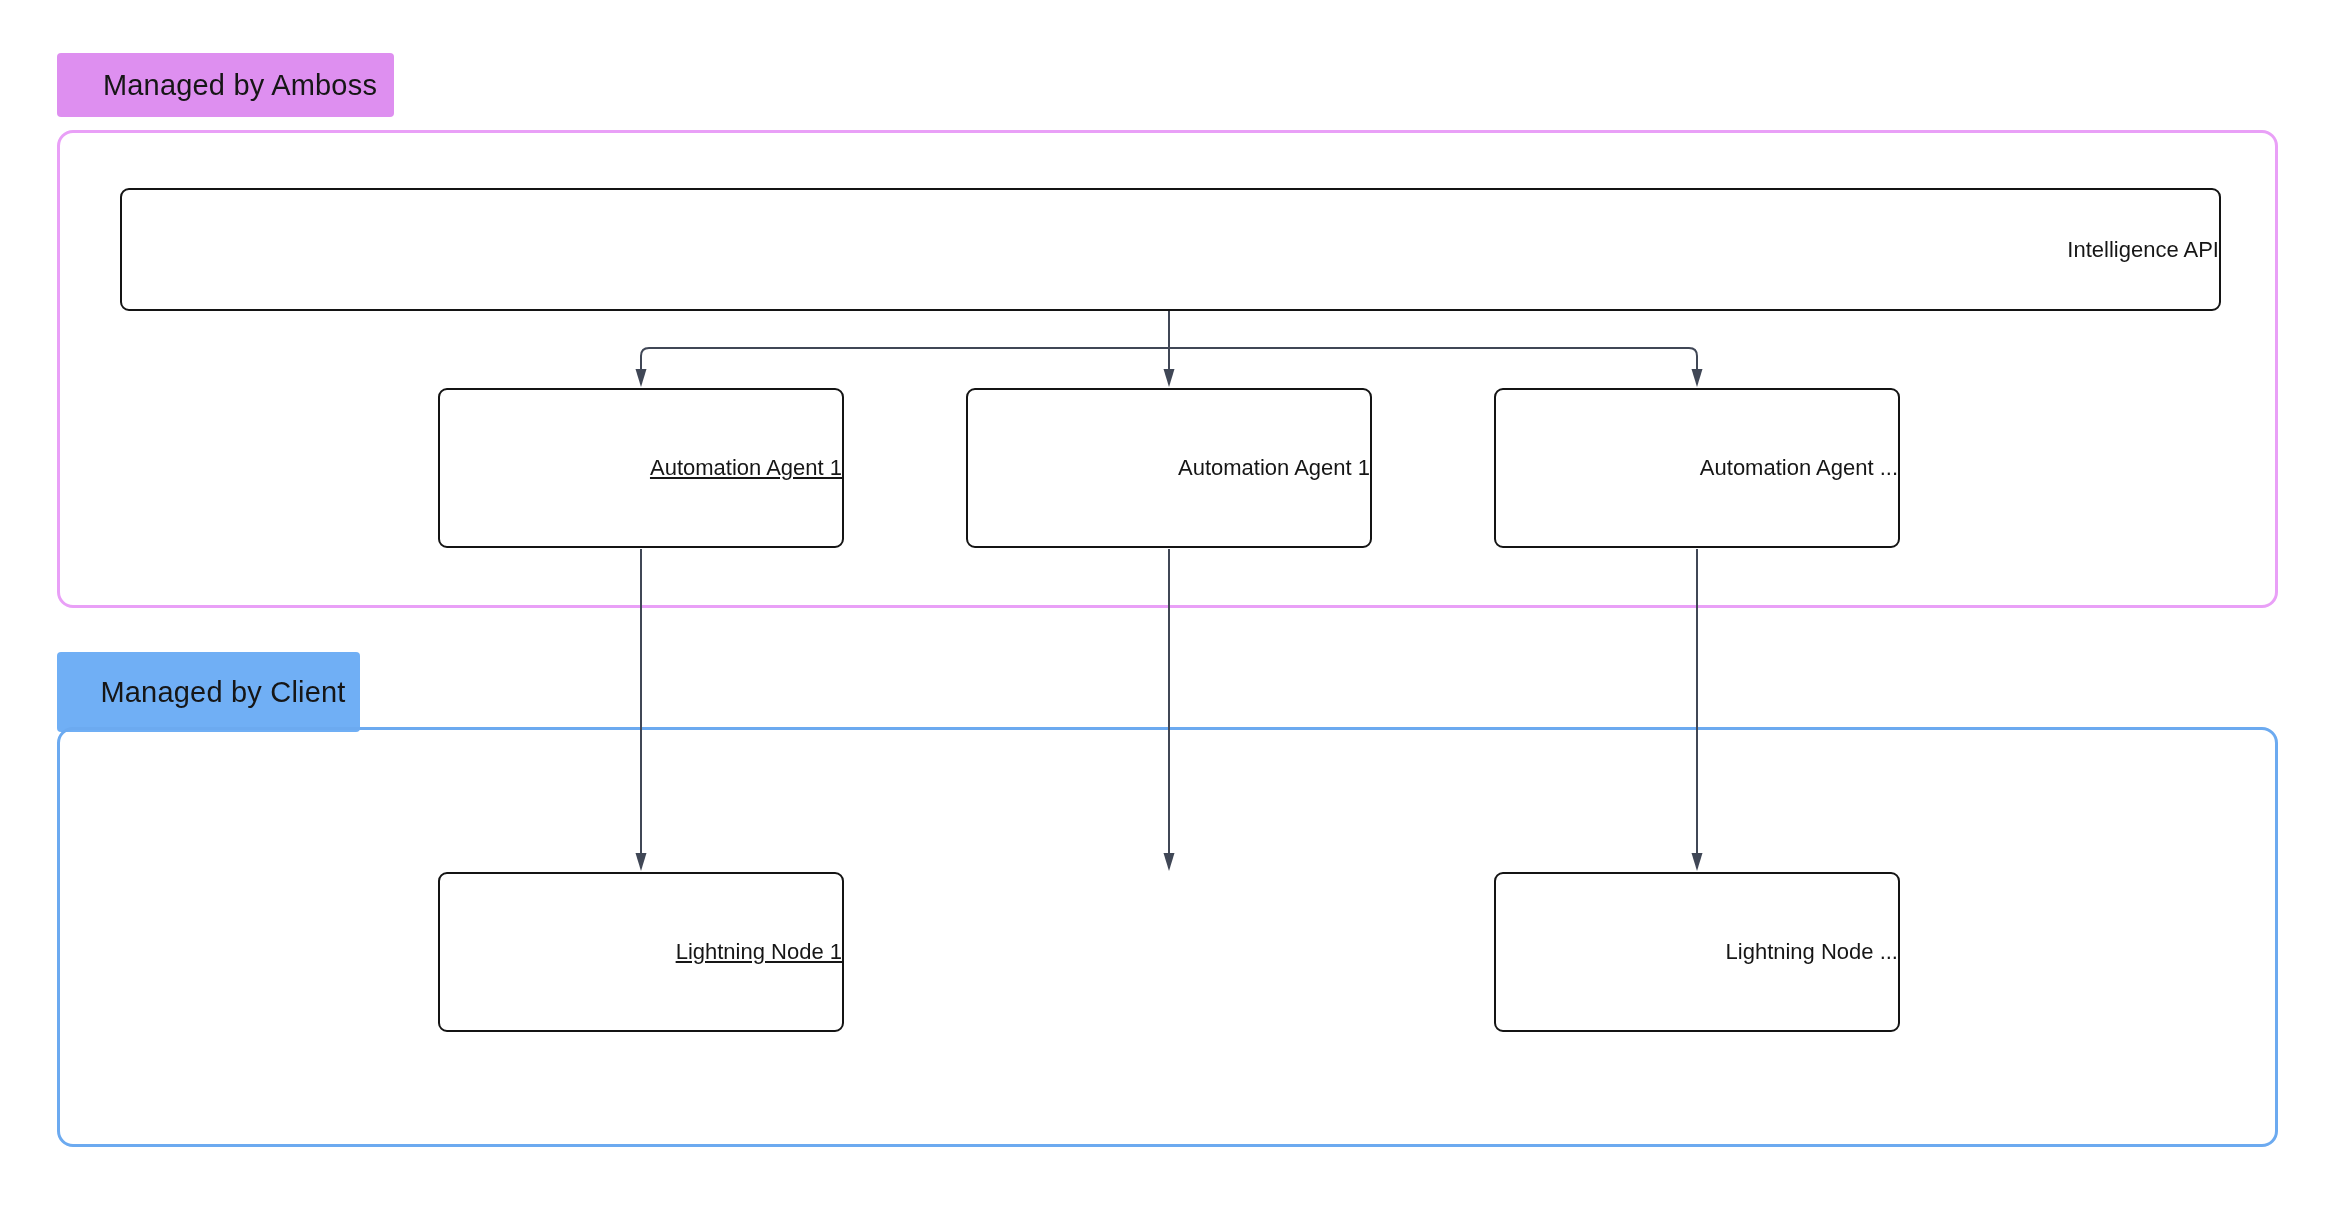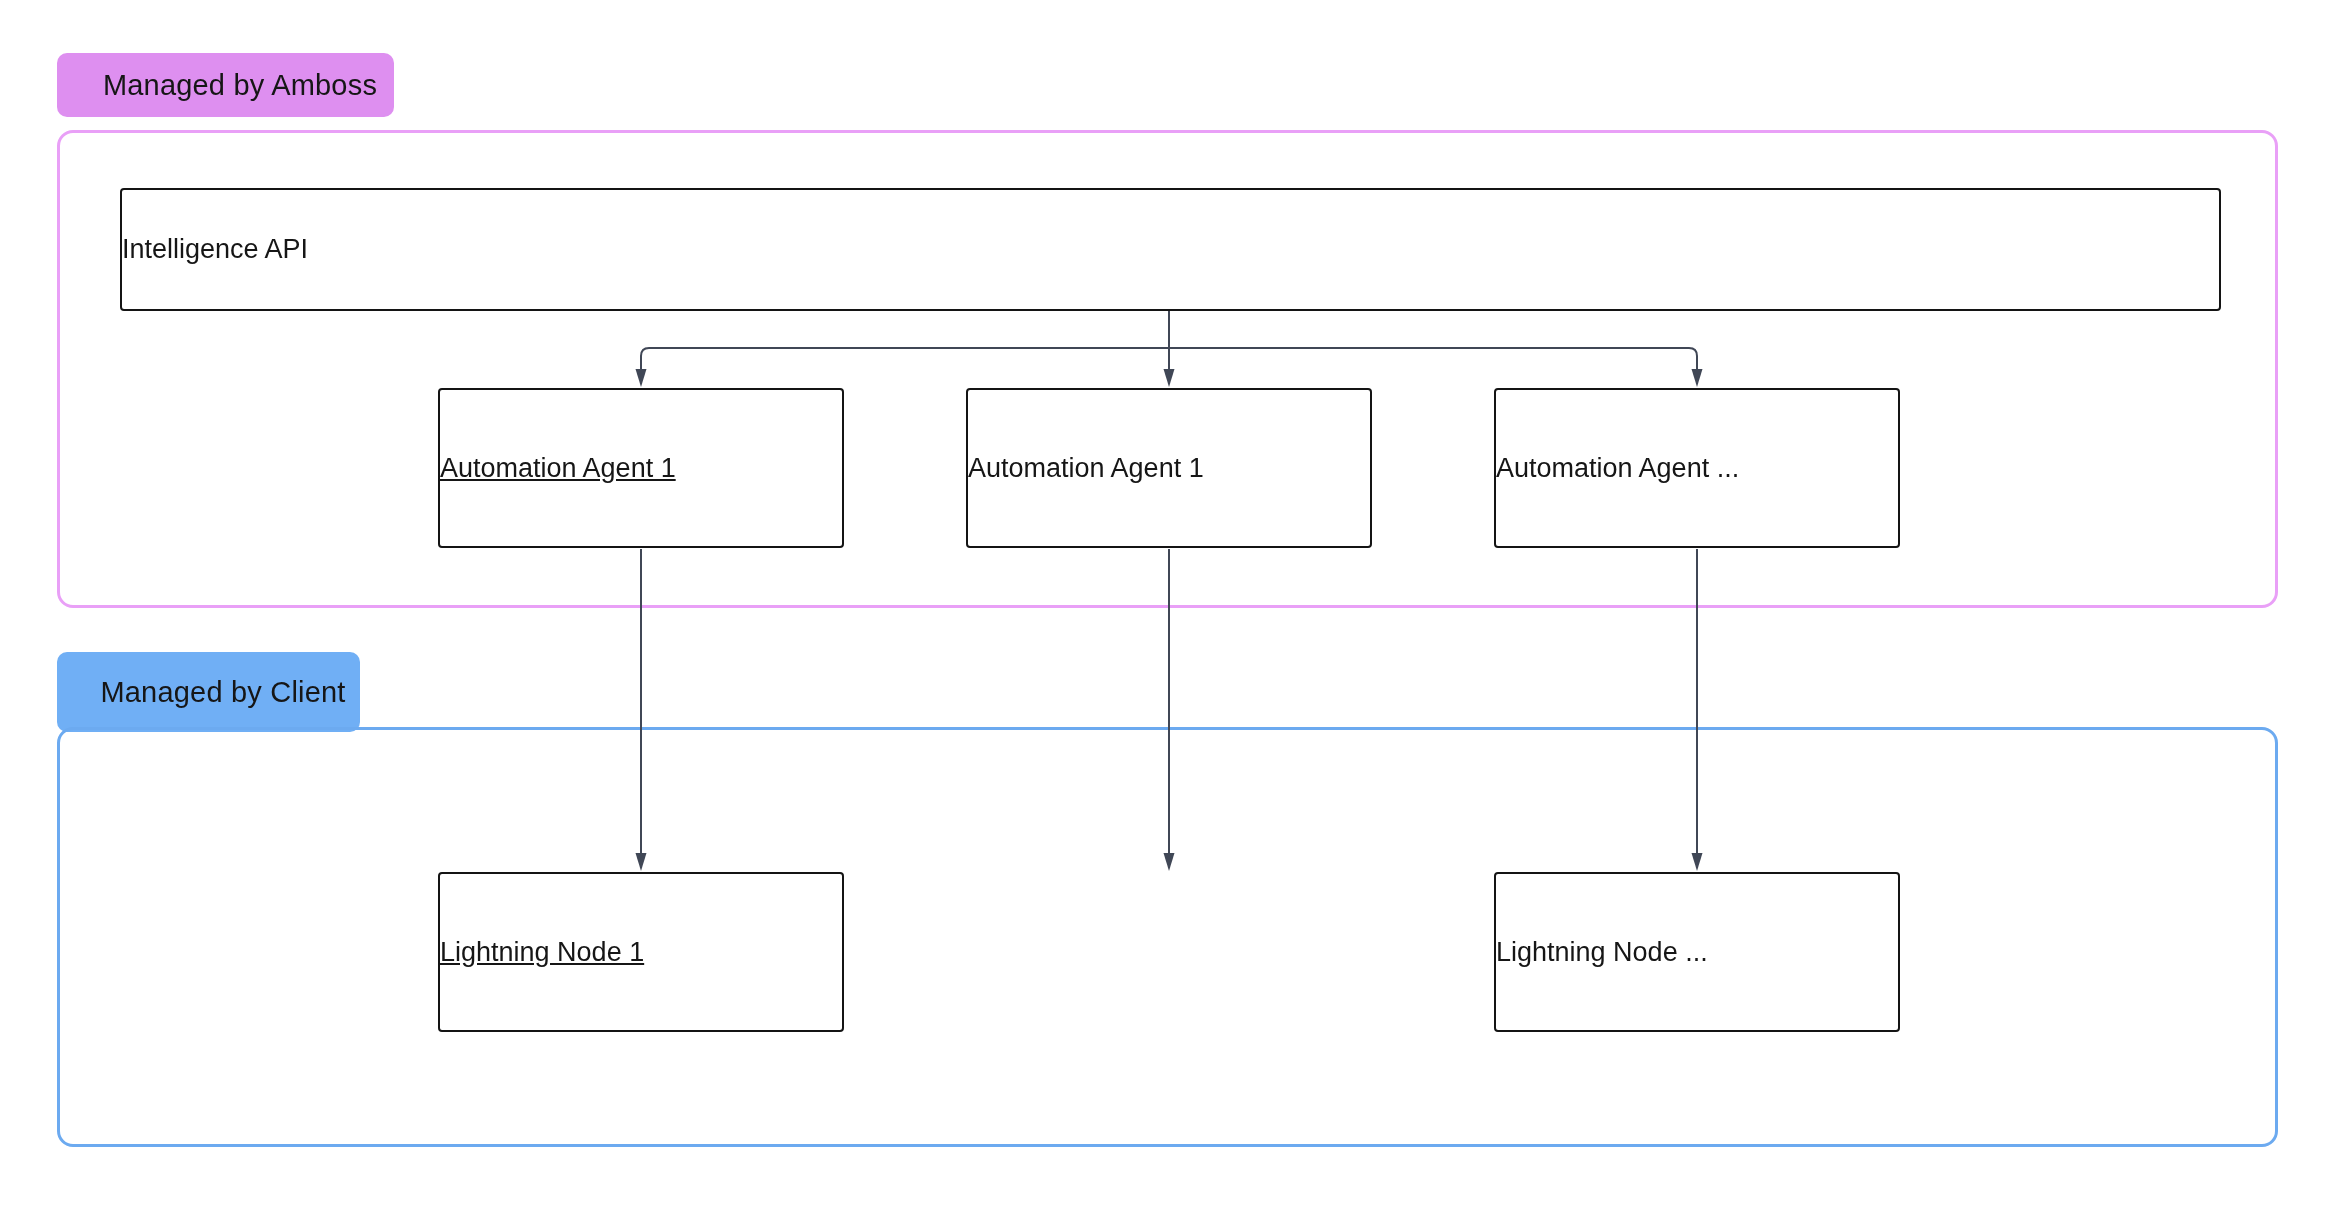--- a/index.html
+++ b/index.html
@@ -27,21 +27,21 @@
     overflow: hidden;
   }
   .section-label {
     position: absolute;
     display: flex;
     align-items: center;
     justify-content: center;
     font-size: 29px;
     line-height: 1;
     color: var(--text);
-    border-radius: 10px;
+    border-radius: 4px;
     letter-spacing: 0.2px;
     padding-left: 29px;
   }
   .section-label.amboss {
     left: 57px; top: 53px; width: 337px; height: 64px;
     background: var(--amboss-label-bg);
   }
   .section-label.client {
     left: 57px; top: 652px; width: 303px; height: 80px;
     background: var(--client-label-bg);
@@ -56,26 +56,26 @@
     border: 3.5px solid var(--amboss-border);
   }
   .section-container.client {
     left: 57px; top: 727px; width: 2221px; height: 420px;
     border: 3.5px solid var(--client-border);
   }
   .flow-node {
     position: absolute;
     display: flex;
     align-items: center;
-    justify-content: flex-start;
+    justify-content: flex-end;
     text-align: center;
     background: var(--node-bg);
     border: 2.5px solid var(--node-border);
-    border-radius: 4px;
-    font-size: 27px;
+    border-radius: 9px;
+    font-size: 22px;
     color: var(--text);
   }
   .flow-node.api { left: 120px; top: 188px; width: 2101px; height: 123px; }
   .flow-node.box { width: 406px; height: 160px; }
   .flow-node.agent { top: 388px; }
   .flow-node.lightning { top: 872px; }
   .col-1 { left: 438px; text-decoration: underline; }
   .col-2 { left: 966px; }
   .col-3 { left: 1494px; }
 

